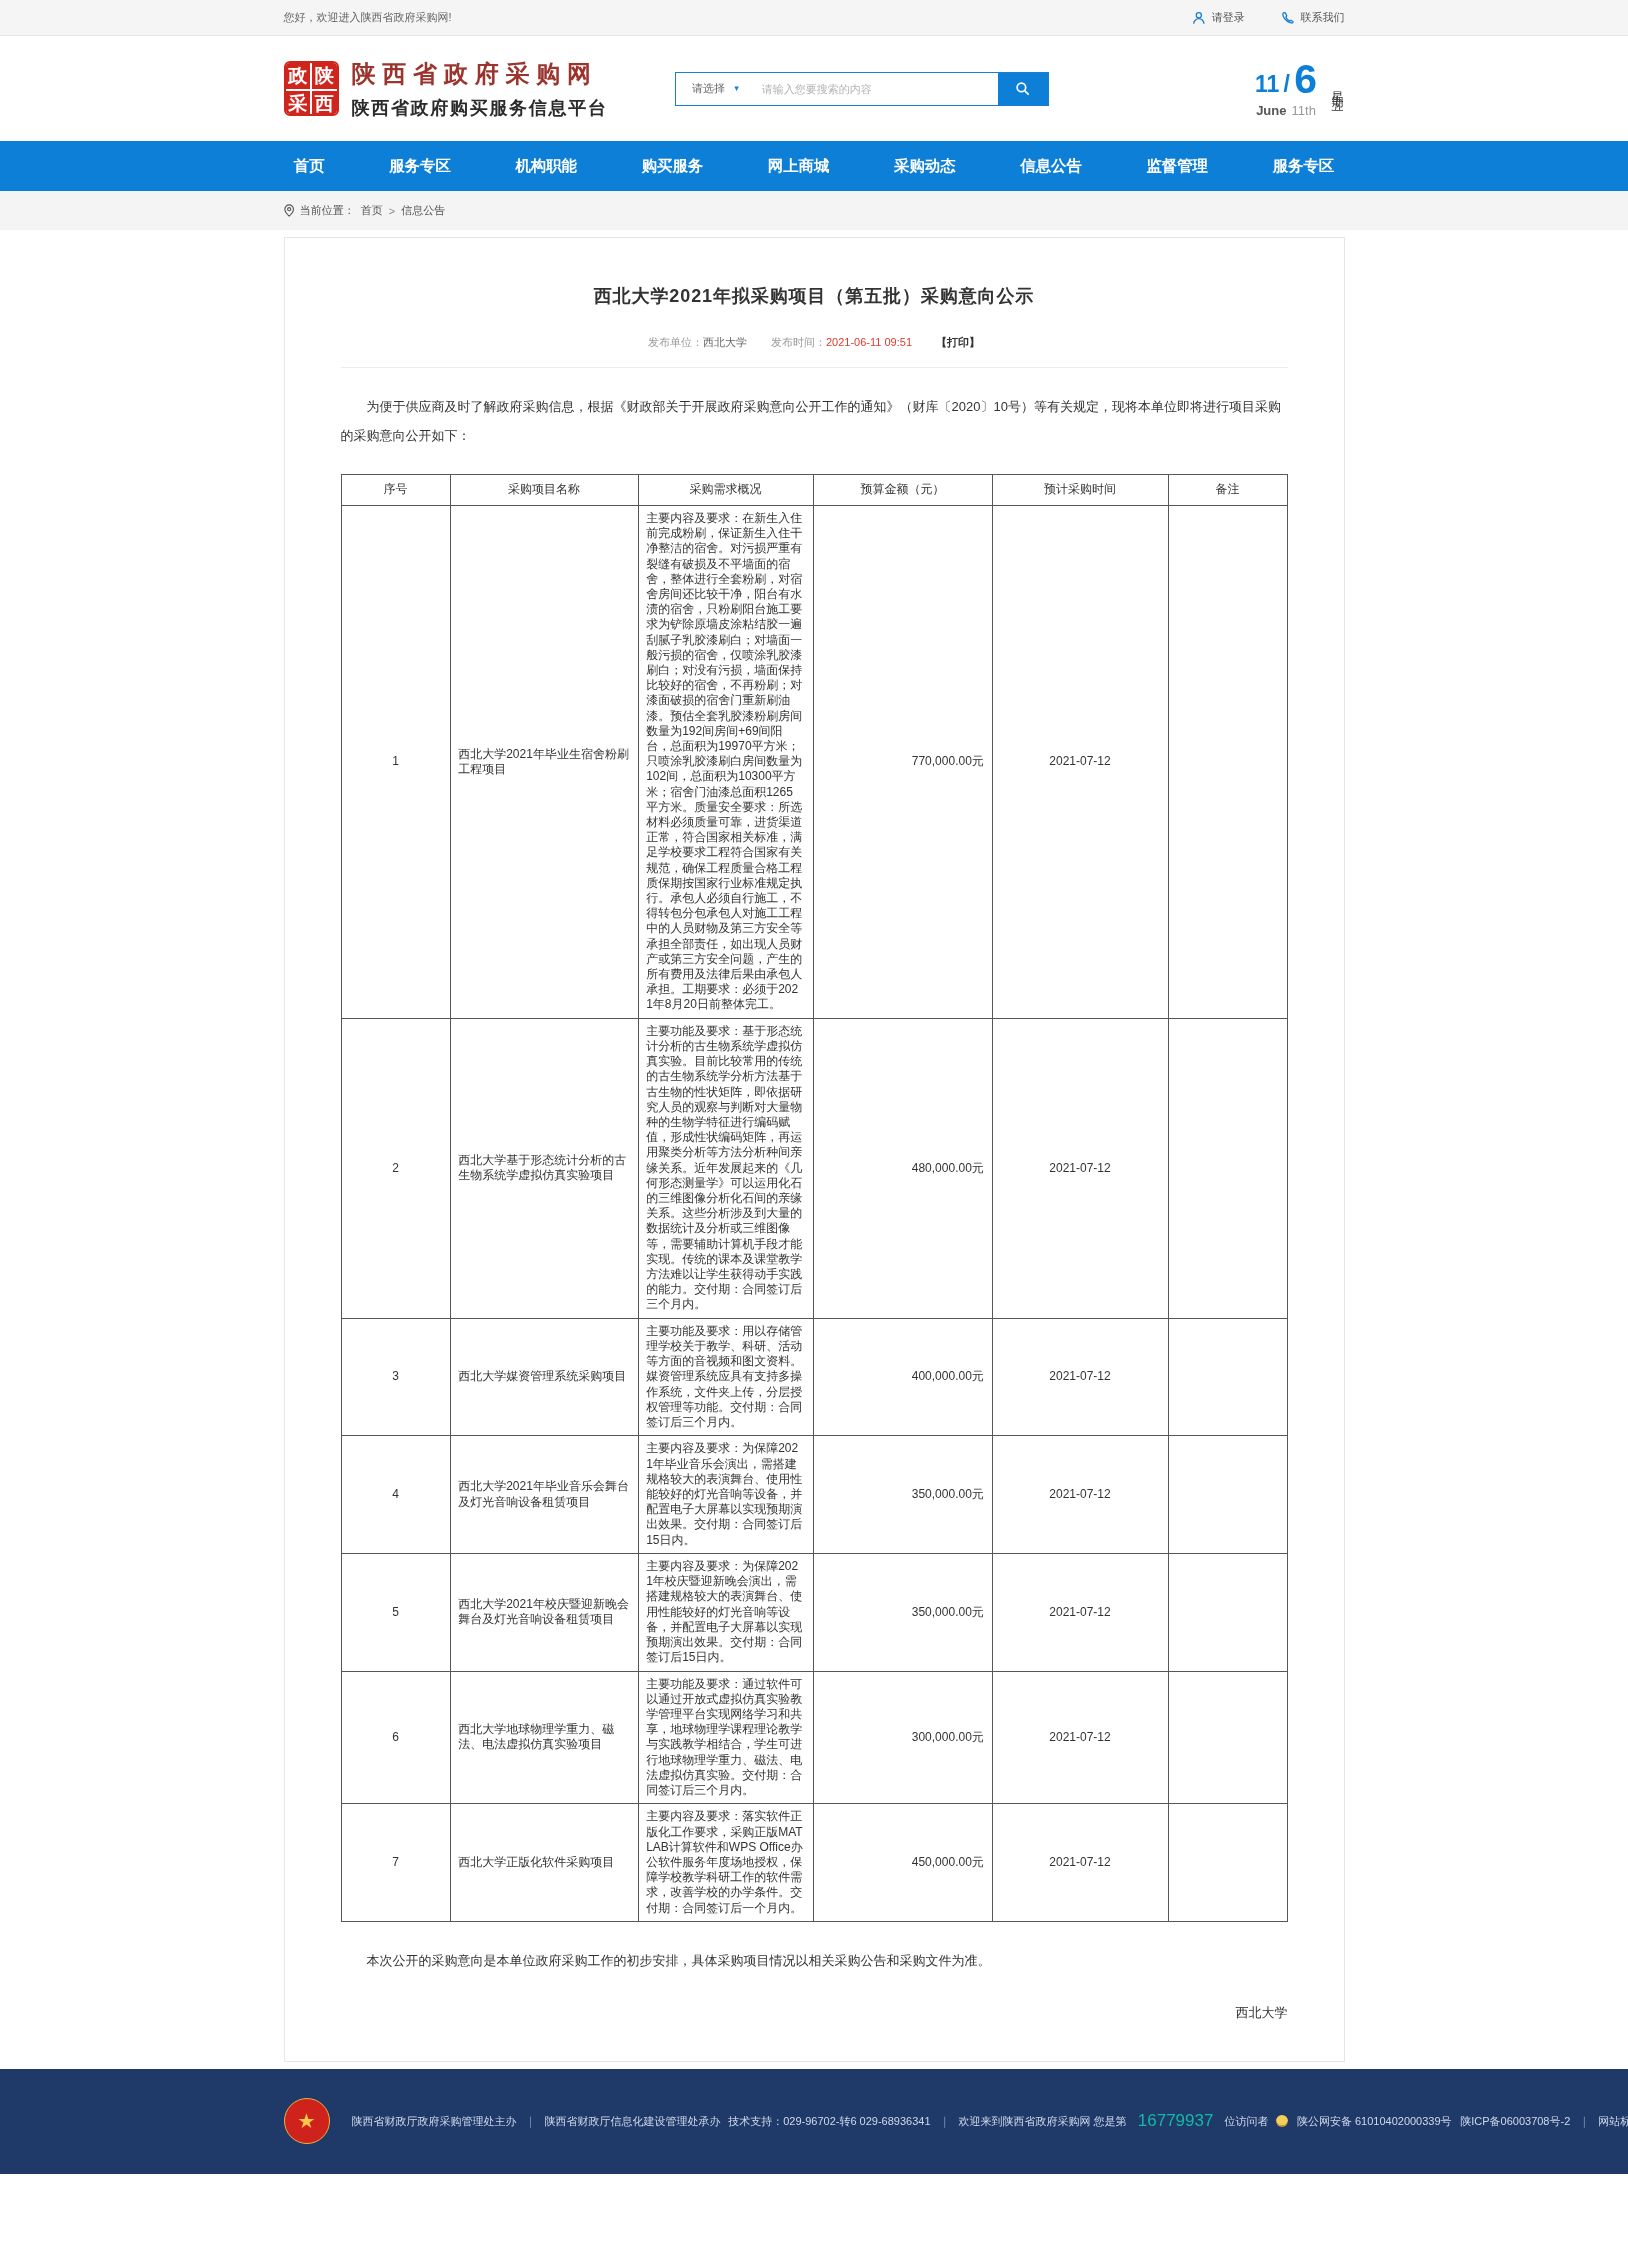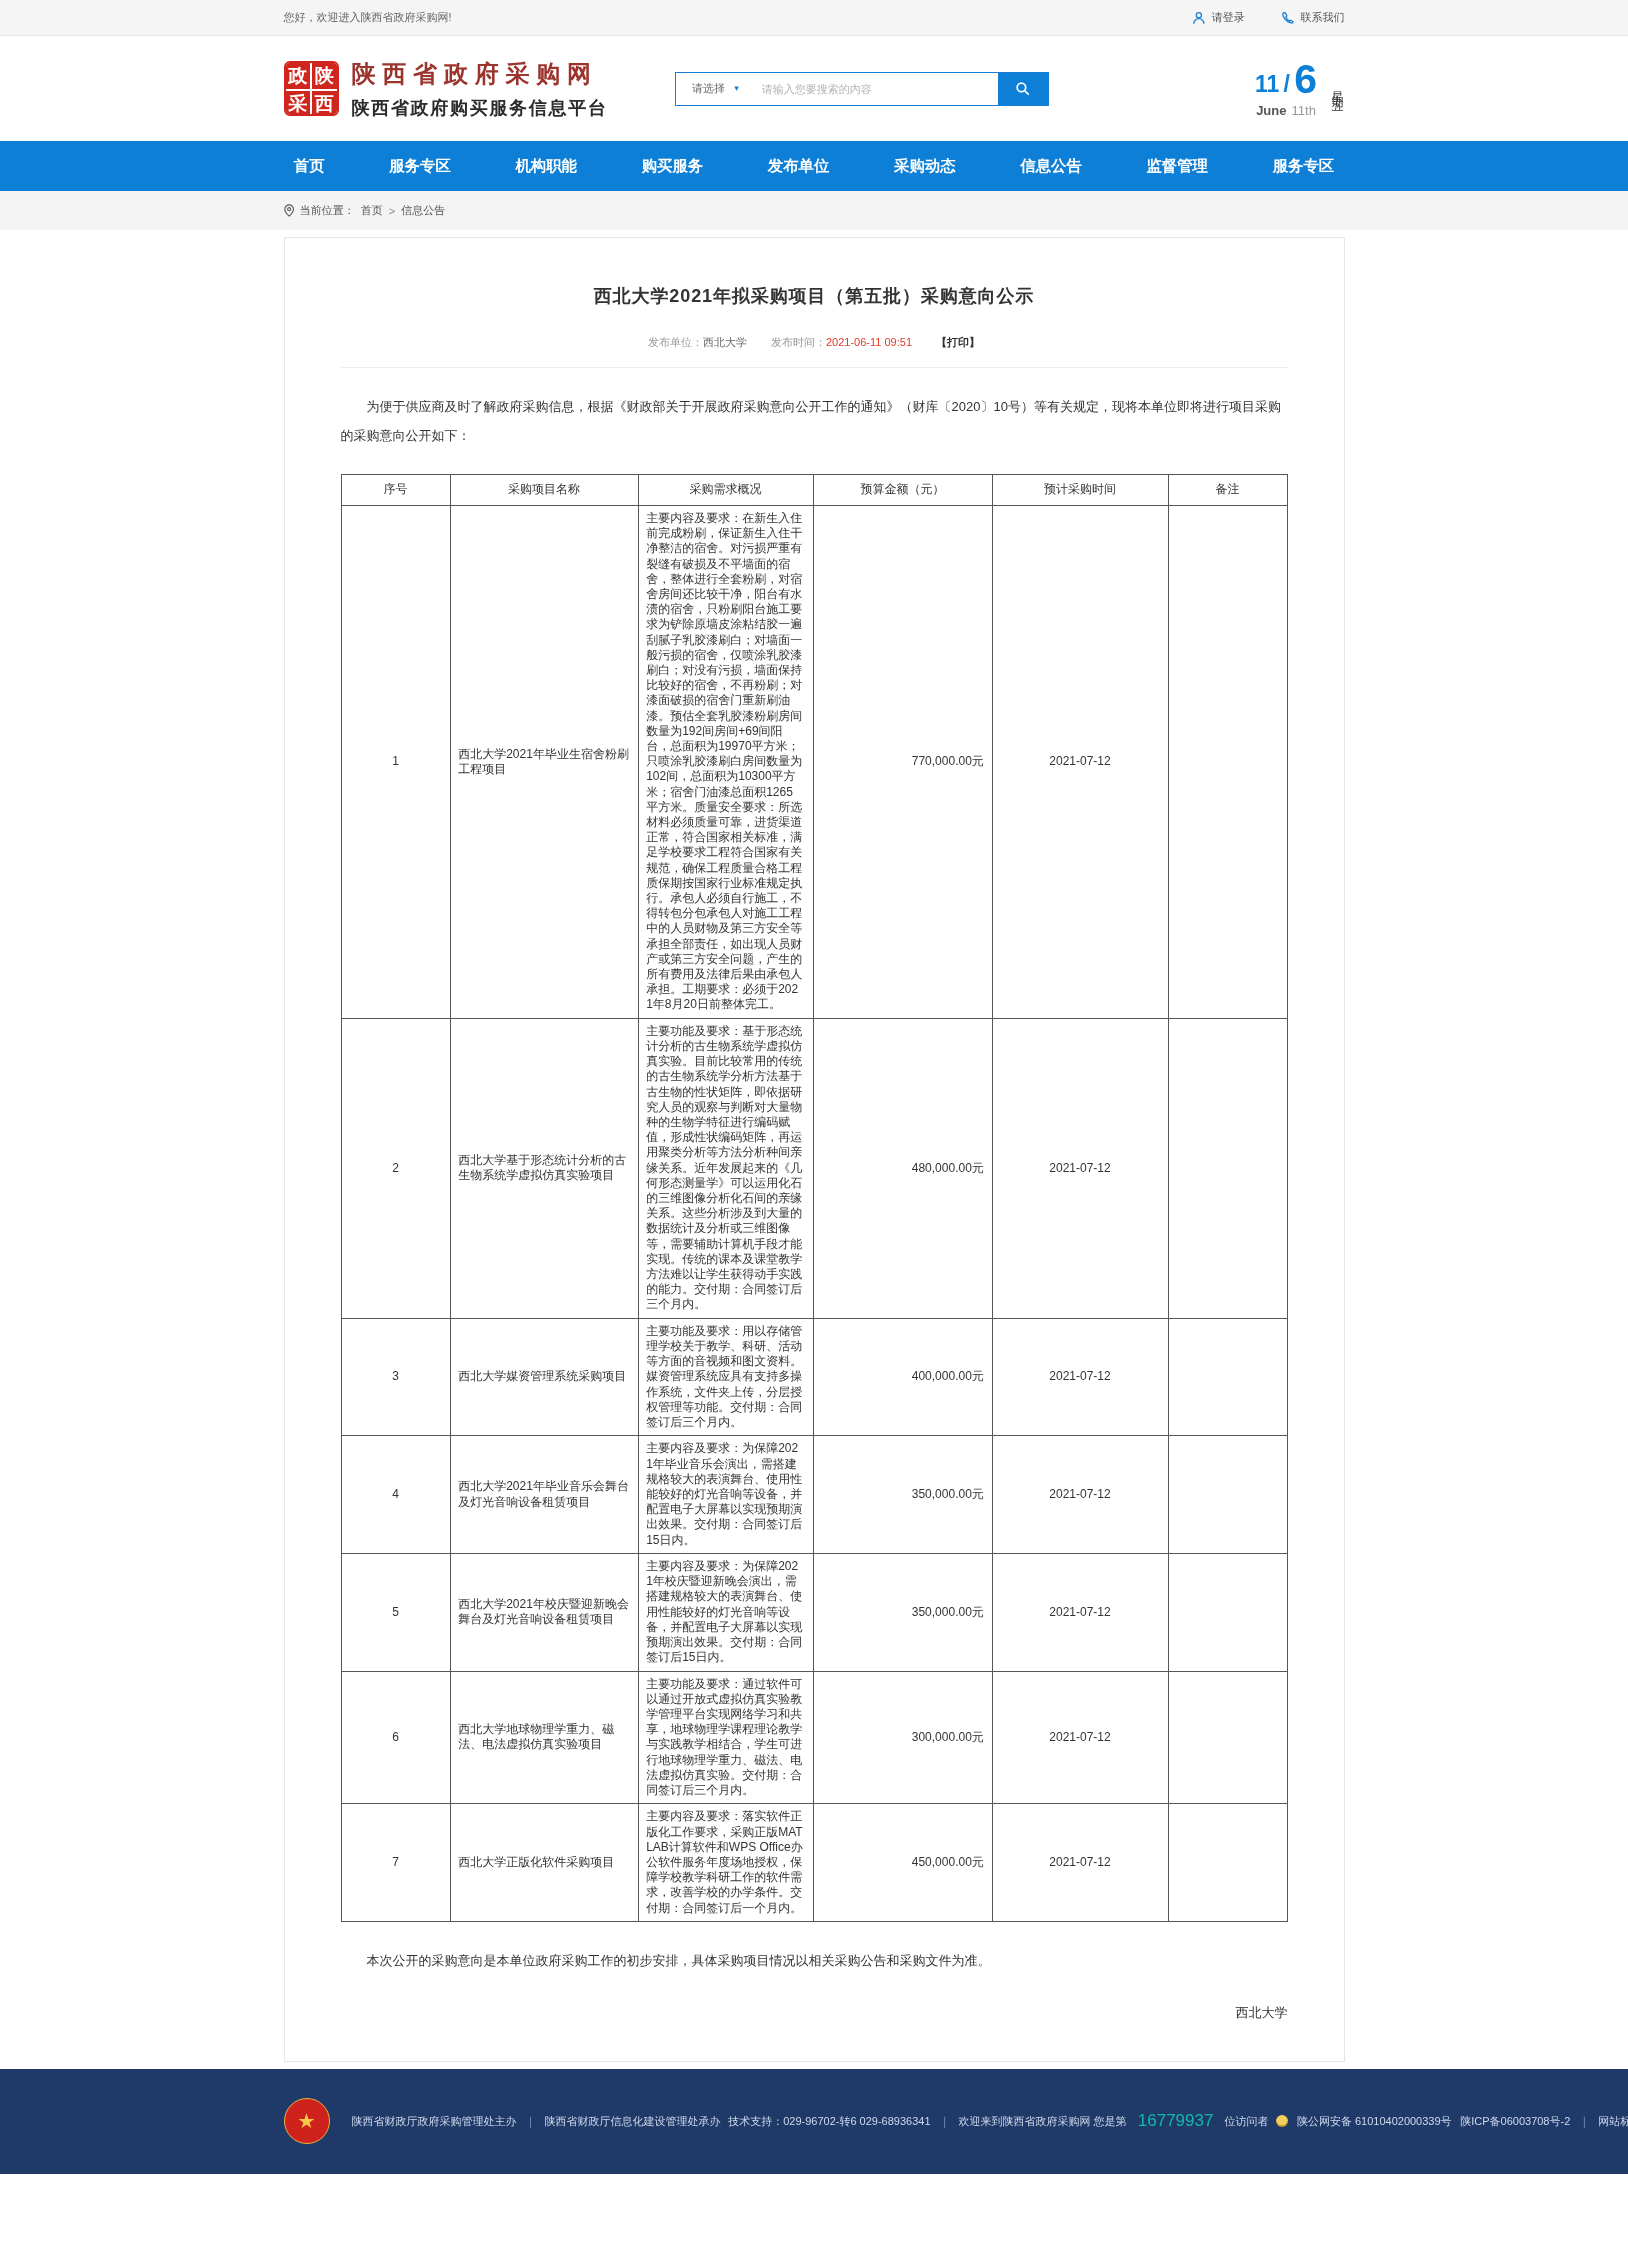--- a/index.html
+++ b/index.html
@@ -150,21 +150,21 @@
     </div>
   </div>
 </div>
 
 <div class="nav">
   <div class="container">
     <span class="nav-item">首页</span>
     <span class="nav-item">服务专区</span>
     <span class="nav-item">机构职能</span>
     <span class="nav-item">购买服务</span>
-    <span class="nav-item">发布单位</span>
+    <span class="nav-item">网上商城</span>
     <span class="nav-item">采购动态</span>
     <span class="nav-item">信息公告</span>
     <span class="nav-item">监督管理</span>
     <span class="nav-item">服务专区</span>
   </div>
 </div>
 
 <div class="breadcrumb">
   <div class="container">
     <svg width="10.3" height="13" viewBox="0 0 12 15" fill="none" stroke="#555" stroke-width="1.3">

